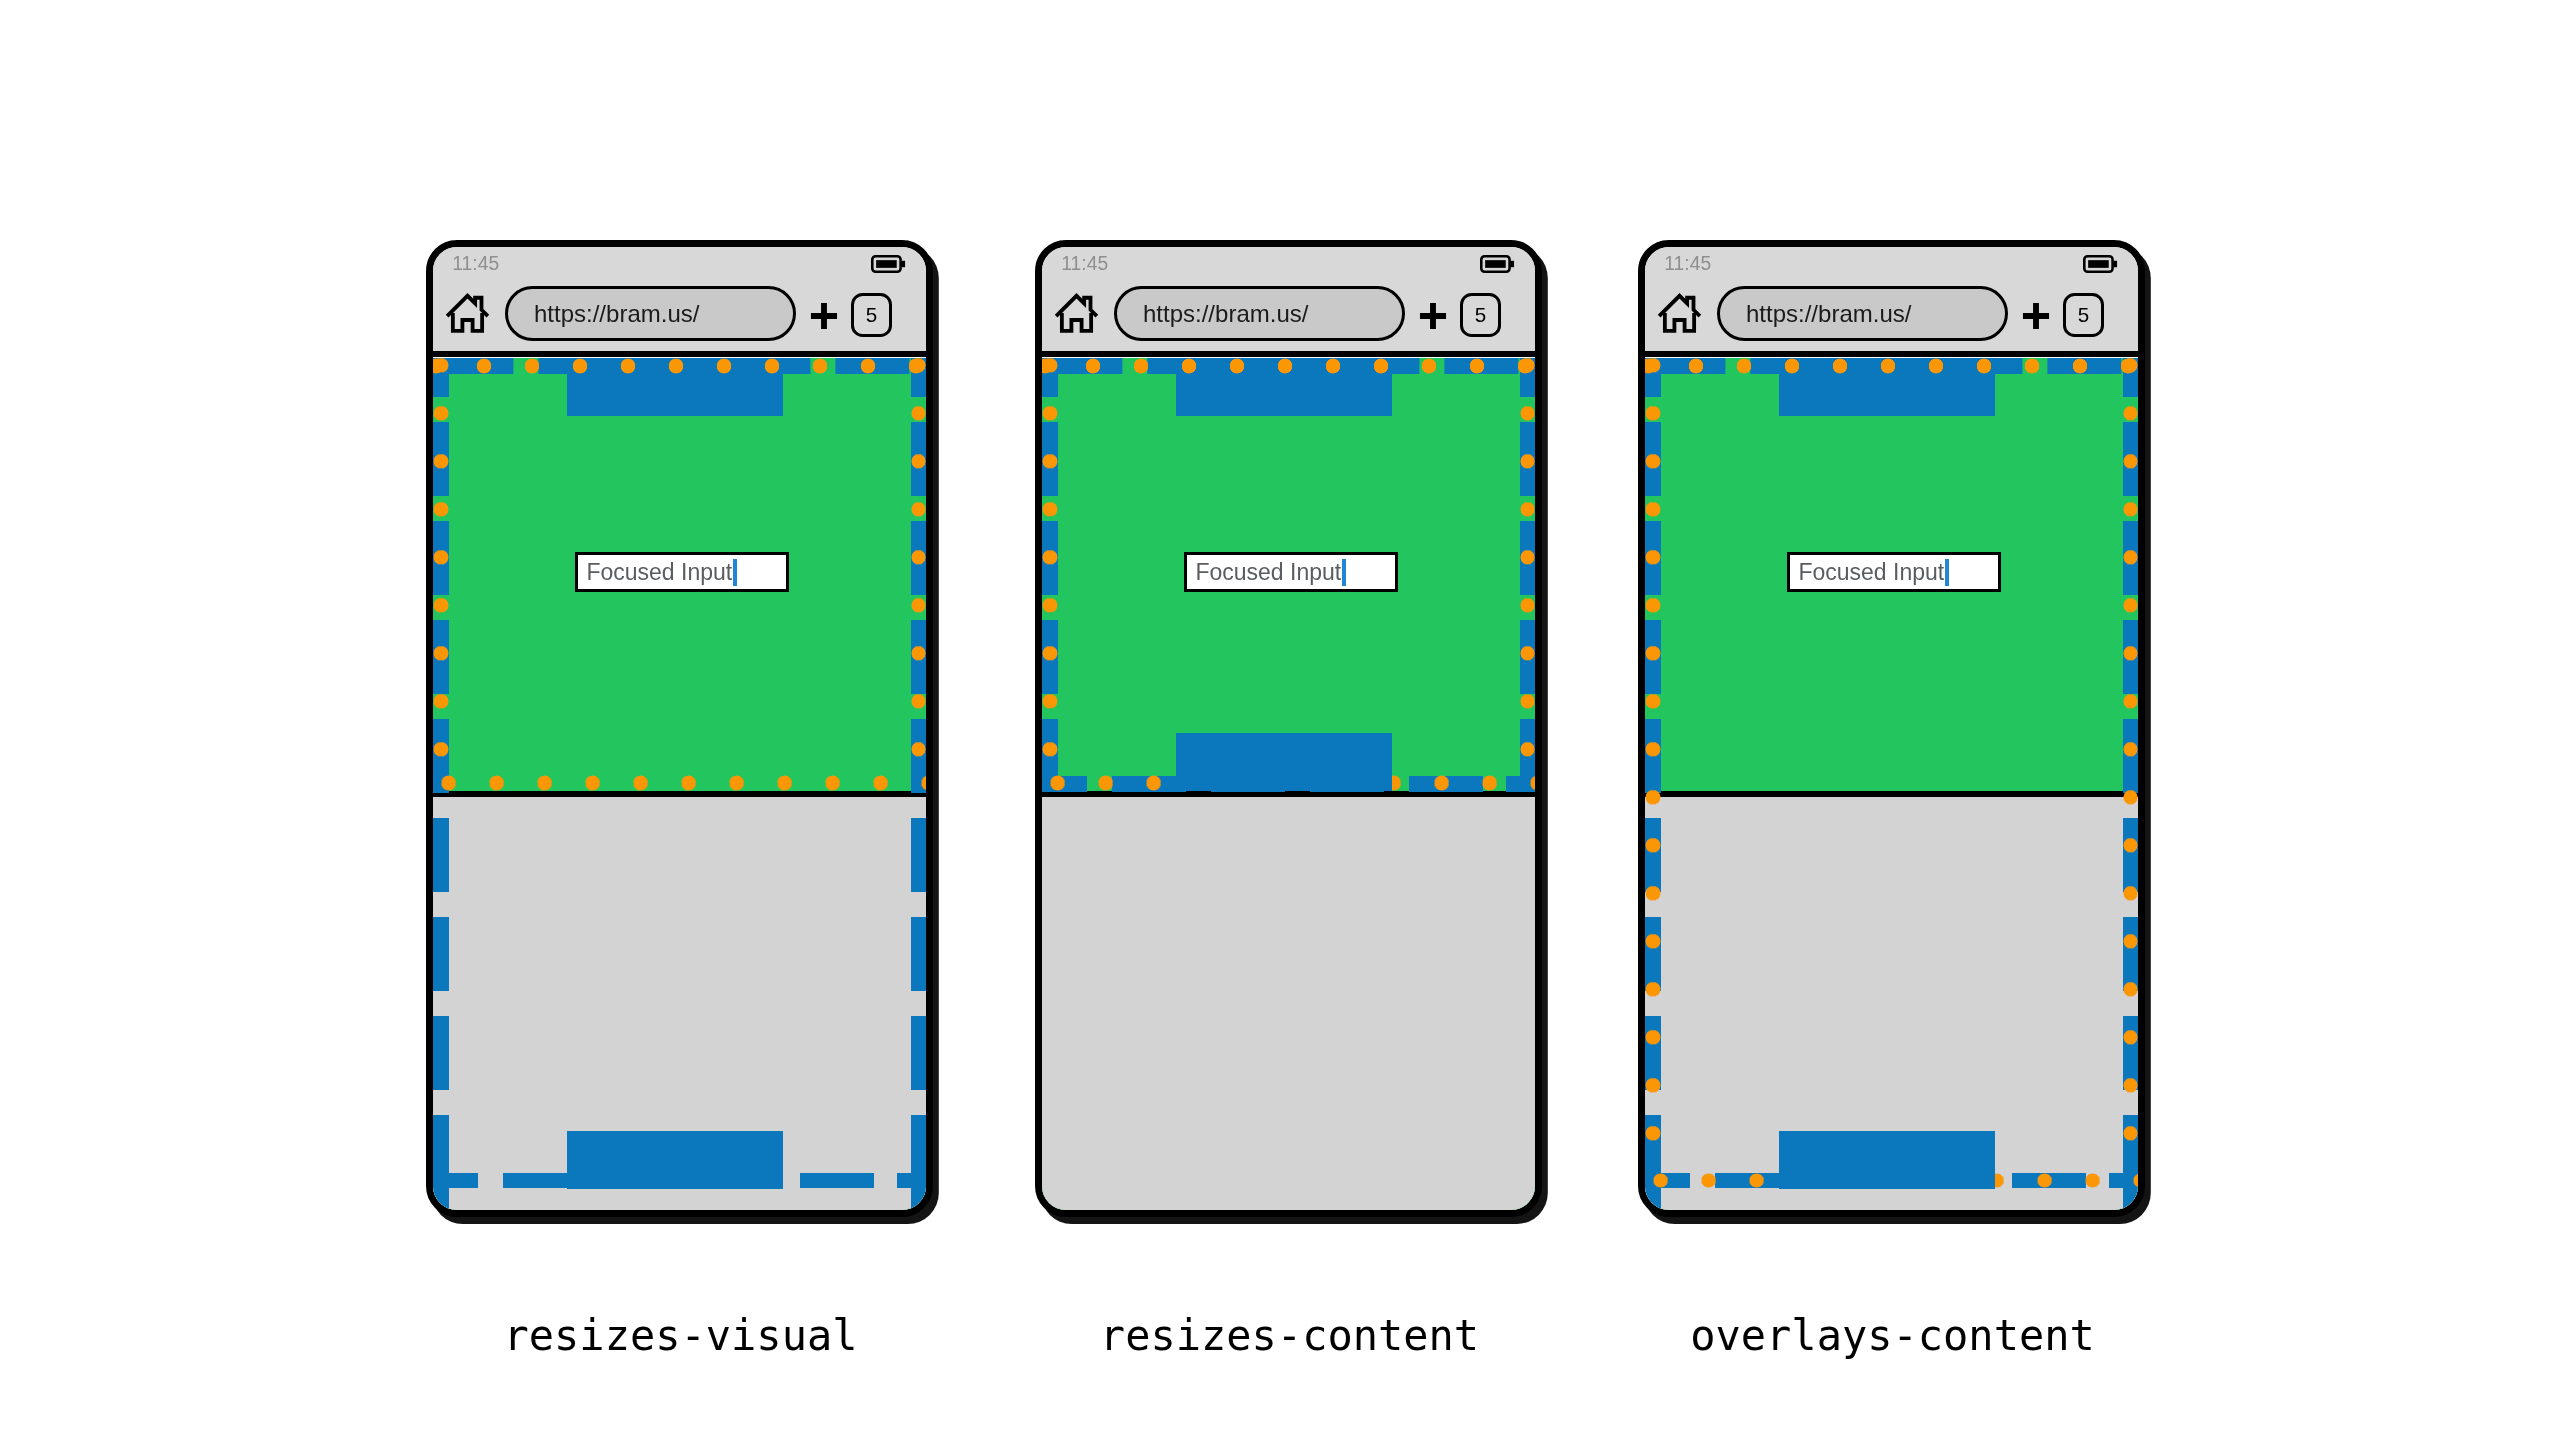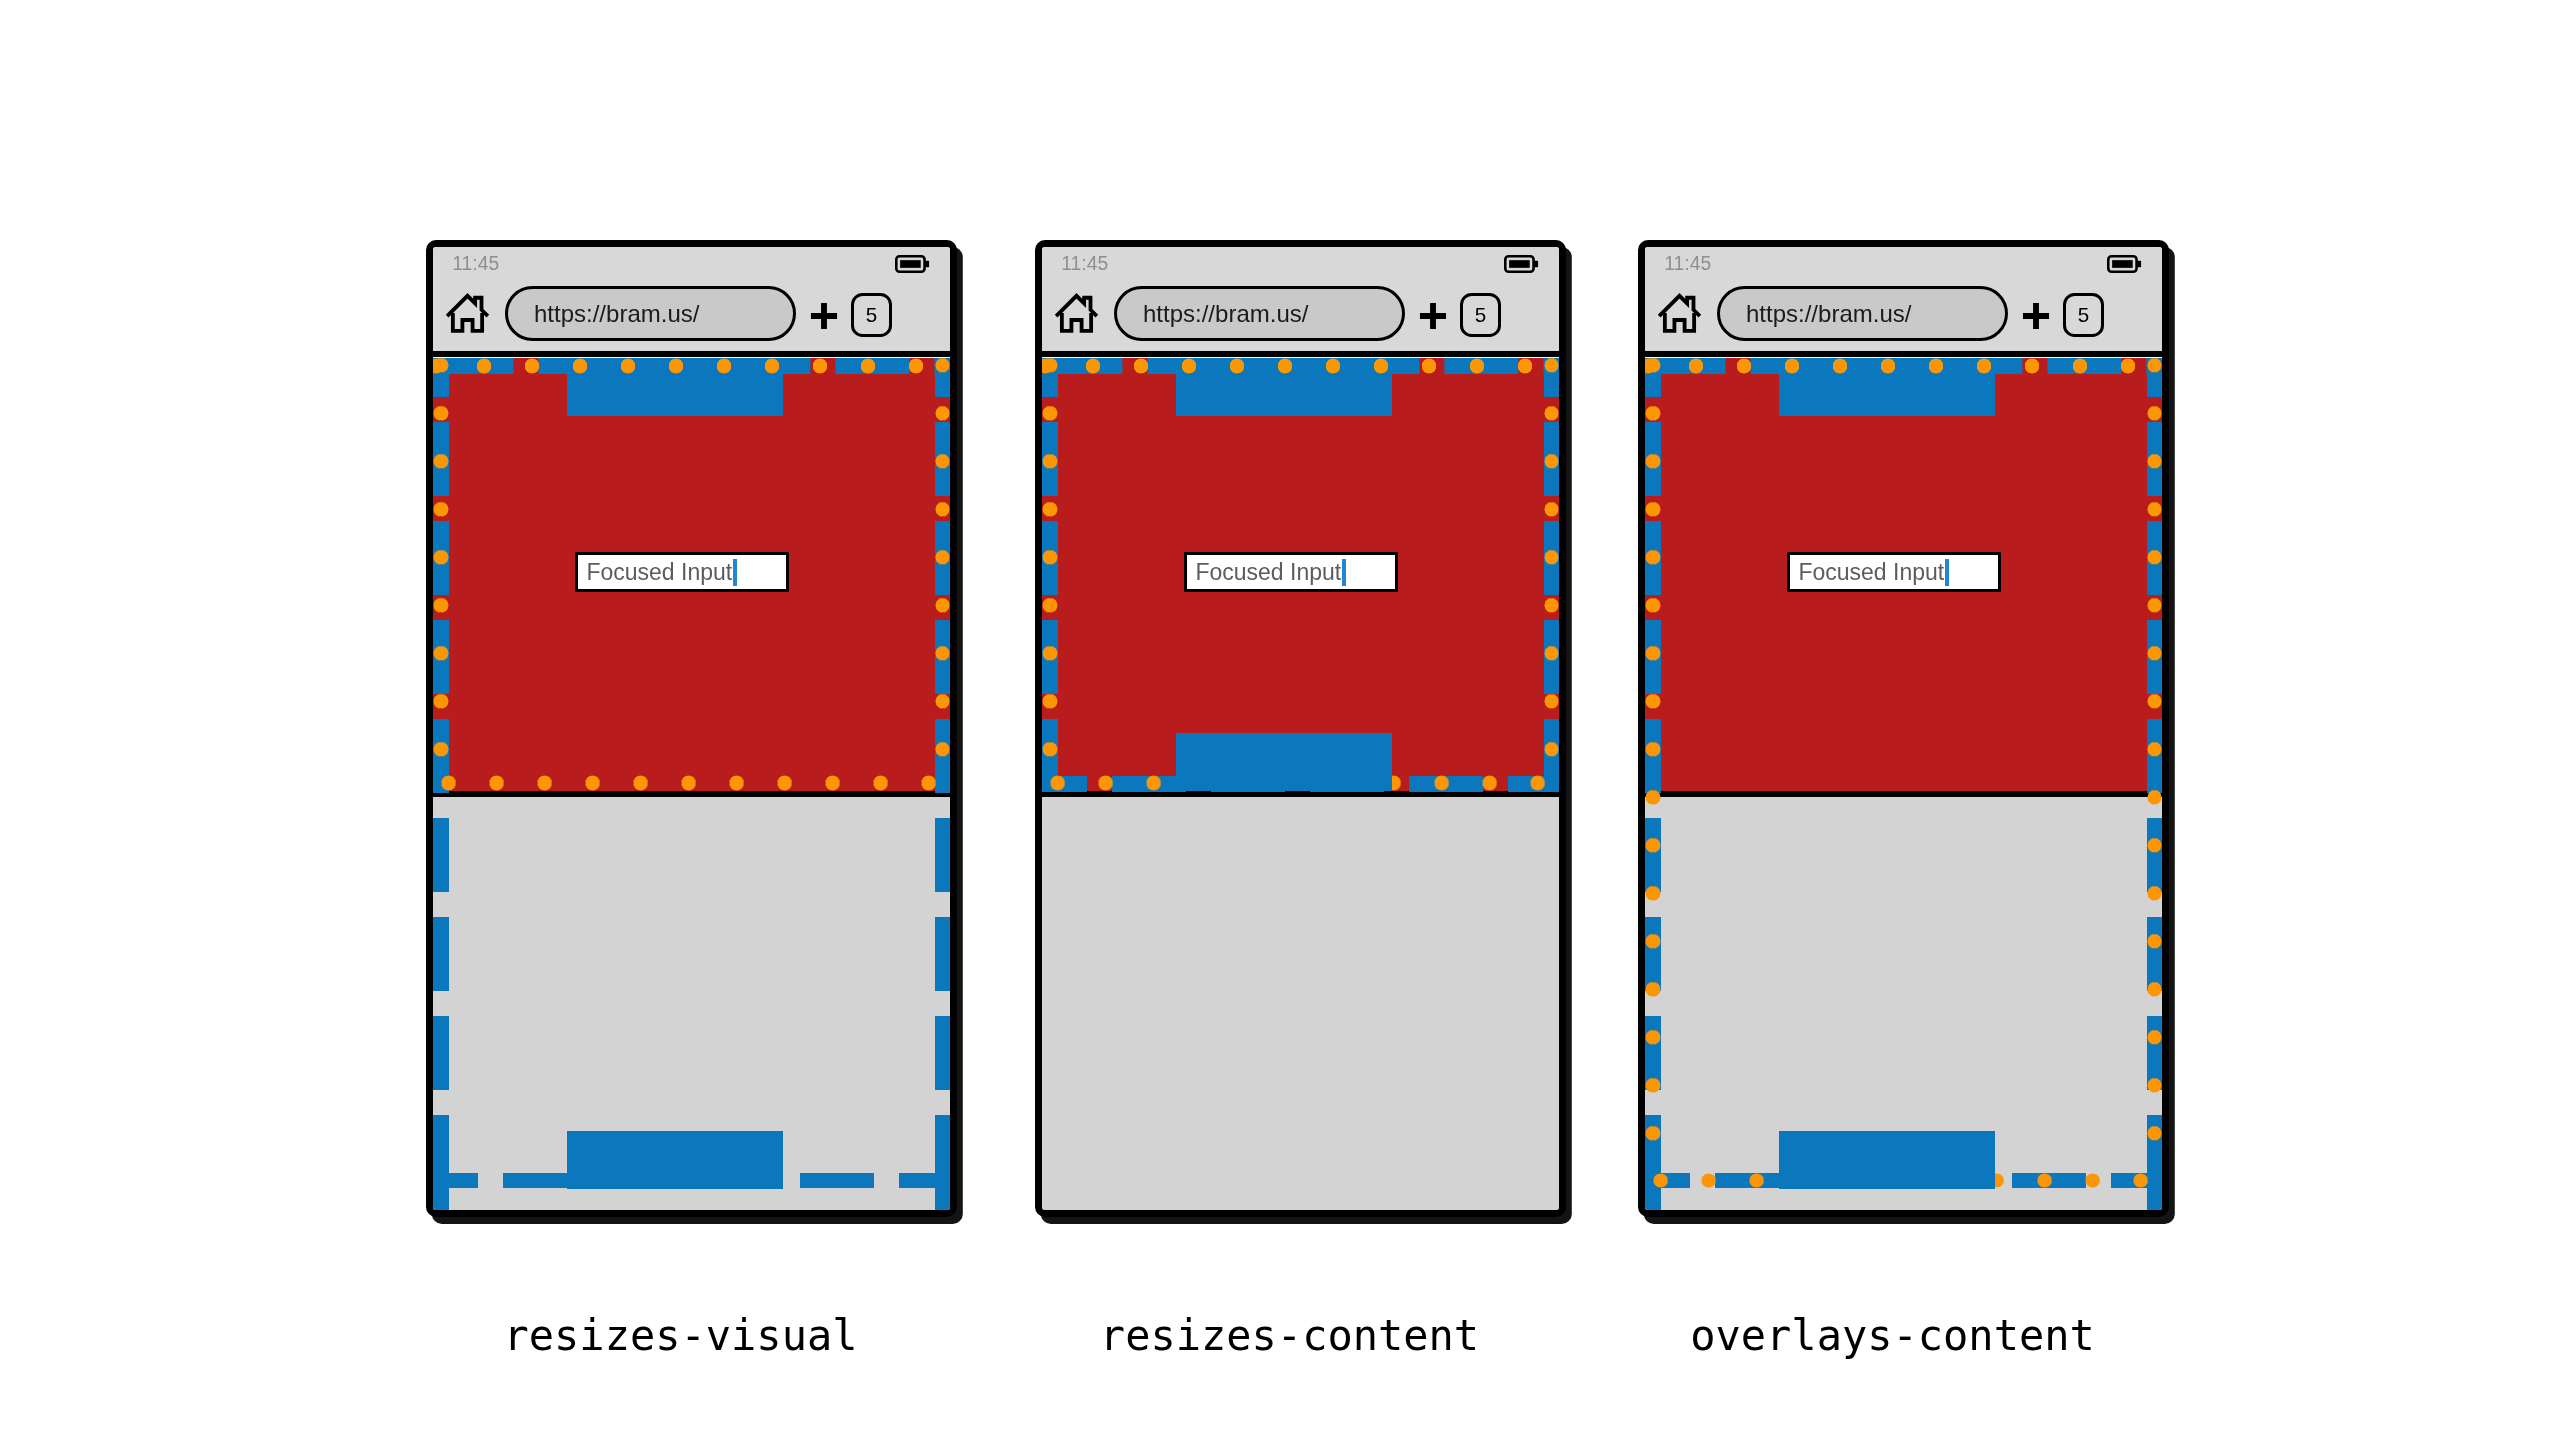--- a/index.html
+++ b/index.html
@@ -1,41 +1,41 @@
 <!DOCTYPE html>
 <html style="--blue: #0b77bd; --orange: #fb9604; --chrome-gray: #d8d8d8; --keyboard-gray: #d3d3d3; --pill-gray: #c9c9c9; --status-text: #8f8f8f; --input-text: #5a5d60; --caret-blue: #2087d6;font-size:10.3px"><head>
 <meta charset="utf-8">
 <style>
   html,body{margin:0;padding:0;background:#fff;width:2576px;height:1449px;overflow:hidden;}
   #canvas{position:relative;width:2576px;height:1449px;background:#fff;font-family:"Liberation Sans",sans-serif;}
 
   
   .phone{
     position:absolute;top:240px;width:493px;height:963px;
-    border:7.7px solid #000;border-radius:10px;background:#fff;
-    overflow:hidden;box-shadow:5.8px 7px 0 rgba(0,0,0,0.92);padding-left:24px;
+    border:7.7px solid #000;border-radius:31px;background:#fff;
+    overflow:hidden;box-shadow:5.8px 7px 0 rgba(0,0,0,0.92);
   }
   .p1{left:426px}.p2{left:1035px}.p3{left:1638px}
 
   
   .chrome{position:absolute;top:0;left:0;right:0;height:104px;background:var(--chrome-gray);
     border-bottom:6.4px solid #000;}
   .status-time{position:absolute;left:19.3px;top:5.2px;font-size:19.3px;line-height:23px;color:var(--status-text);}
   .battery{position:absolute;right:19.3px;top:7.7px;width:36px;height:18px;}
   .home{position:absolute;left:10.3px;top:45px;width:49px;height:42px;}
   .urlbar{position:absolute;left:72px;top:39px;width:291px;height:55px;box-sizing:border-box;
     background:var(--pill-gray);border:3.2px solid #000;border-radius:28px;
     display:flex;align-items:center;padding-left:26px;font-size:24px;color:#1b1b1b;}
   .plusbtn{position:absolute;left:376px;top:54px;width:30px;height:30px;}
   .tabsbtn{position:absolute;left:418px;top:46px;width:41px;height:44px;box-sizing:border-box;
     border:3.2px solid #000;border-radius:11.6px;display:flex;align-items:center;justify-content:center;
     font-size:20.6px;color:#000;background:transparent;}
 
   
-  .viewport{position:absolute;top:111px;left:0;right:0;bottom:0;background:#b91c1c;overflow:hidden;}
+  .viewport{position:absolute;top:111px;left:0;right:0;bottom:0;background:#22c55e;overflow:hidden;}
   .kb-line{position:absolute;top:433px;left:0;right:0;height:5.8px;background:#000;z-index:1;}
   .kb-area{position:absolute;top:439px;left:0;right:0;bottom:0;background:var(--keyboard-gray);z-index:1;}
 
   
   .dash{position:absolute;z-index:3;}
   .dash-h{height:15.5px;left:0;right:0;
     background-image:repeating-linear-gradient(to right,var(--blue) 0 74px,transparent 74px 99px);}
   .dash-top{top:0;background-position-x:6.4px;}
   .dash-bot-full{bottom:22px;background-position-x:-29px;}
   .dash-bot-kb{top:418px;background-position-x:-29px;}

